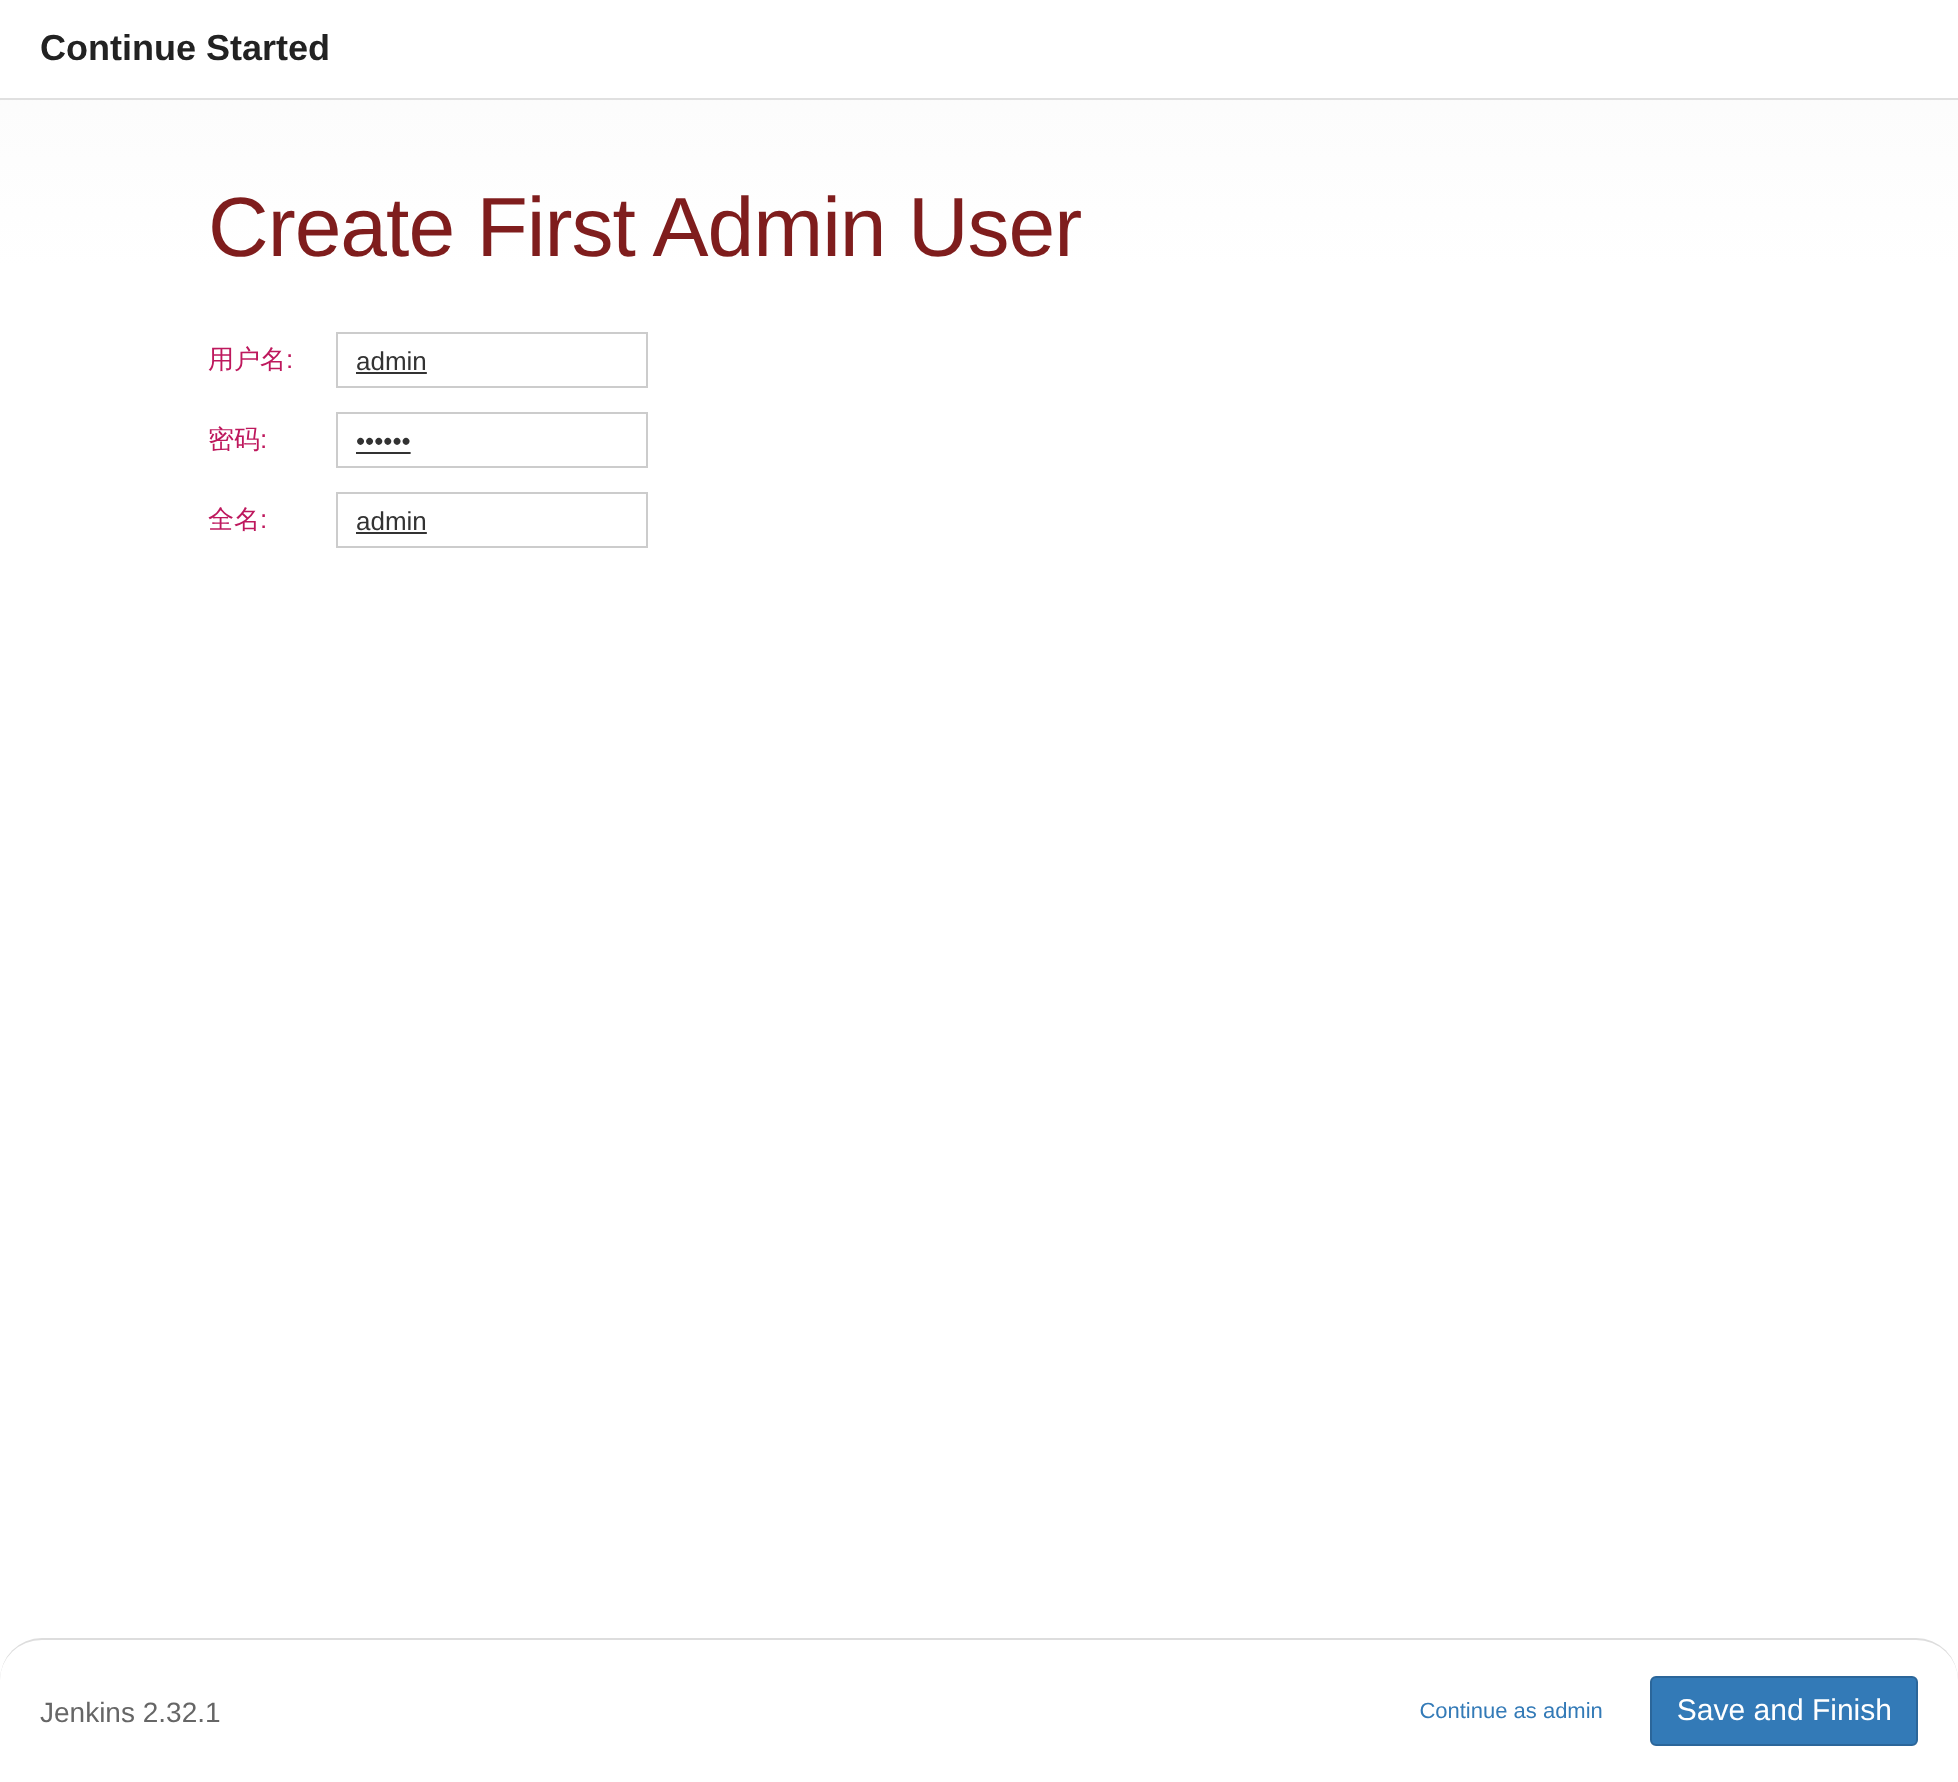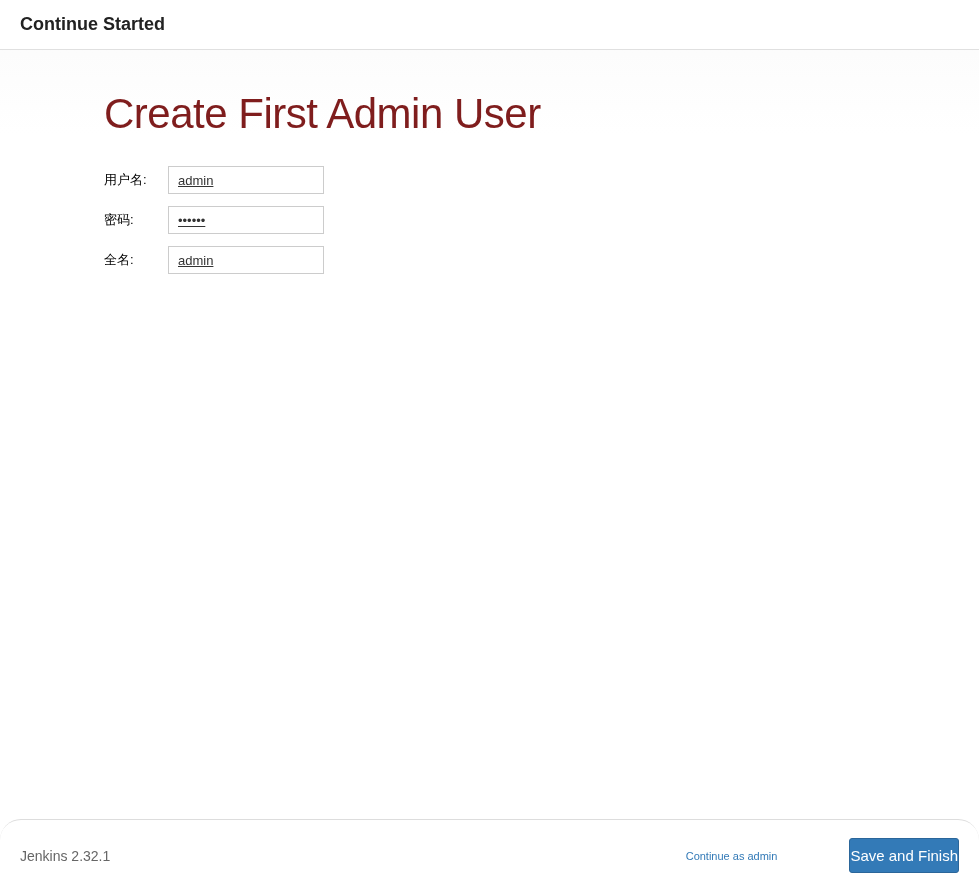--- a/index.html
+++ b/index.html
@@ -37,21 +37,21 @@
       margin-bottom: 28px;
       letter-spacing: -0.5px;
     }
     .form-row {
       display: flex;
       align-items: center;
       margin-bottom: 12px;
     }
     .form-label {
       font-size: 13px;
-      color: #000000;
+      color: #be185d;
       width: 64px;
       text-align: left;
     }
     .form-input {
       border: 1px solid #ccc;
       padding: 6px 9px;
       font-size: 13px;
       font-family: inherit;
       width: 156px;
       height: 28px;
@@ -81,25 +81,24 @@
       color: #337ab7;
       text-decoration: none;
       font-size: 11px;
       cursor: pointer;
     }
     .btn-primary {
       background: #337ab7;
       border: 1px solid #2b669a;
       color: #fff;
       font-size: 15px;
-      padding: 8px 0;
+      padding: 8px 12px;
       border-radius: 3px;
       cursor: pointer;
       font-family: inherit;
-      margin-left: 48px;
     }
   </style>
 </head>
 <body>
 
 <div class="header">
   <div class="header-title">Continue Started</div>
 </div>
 
 <div class="content">

